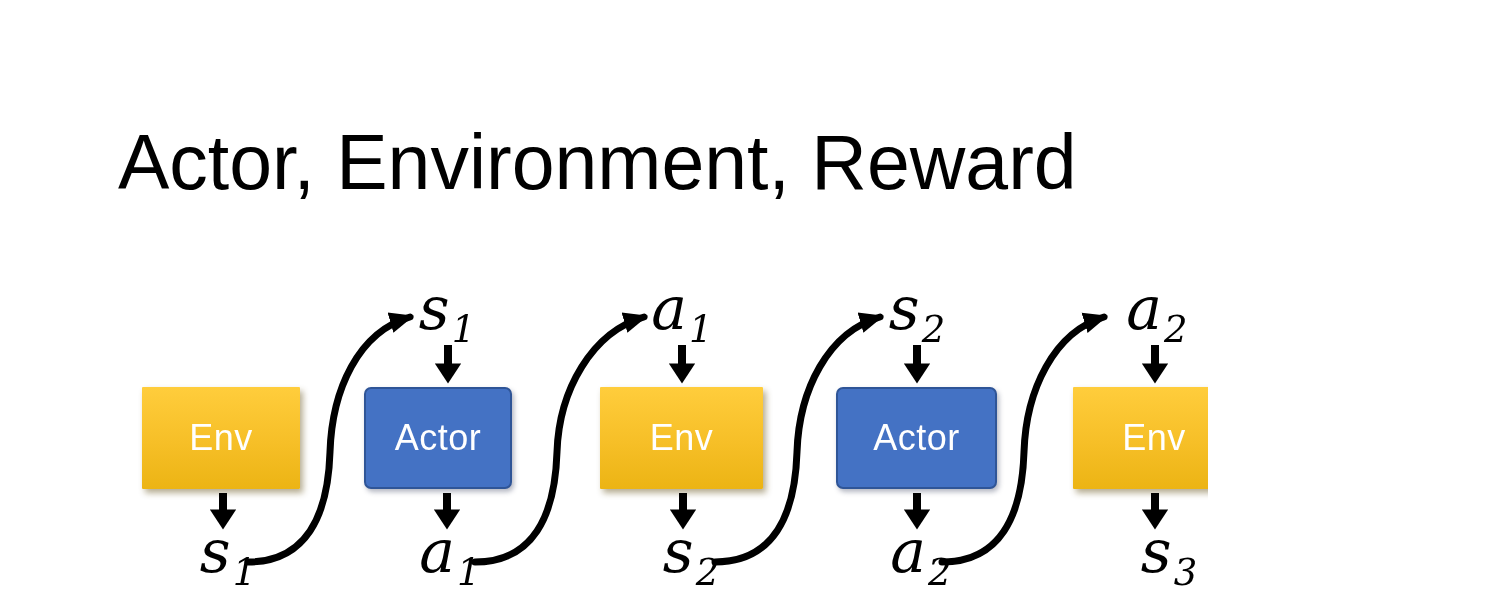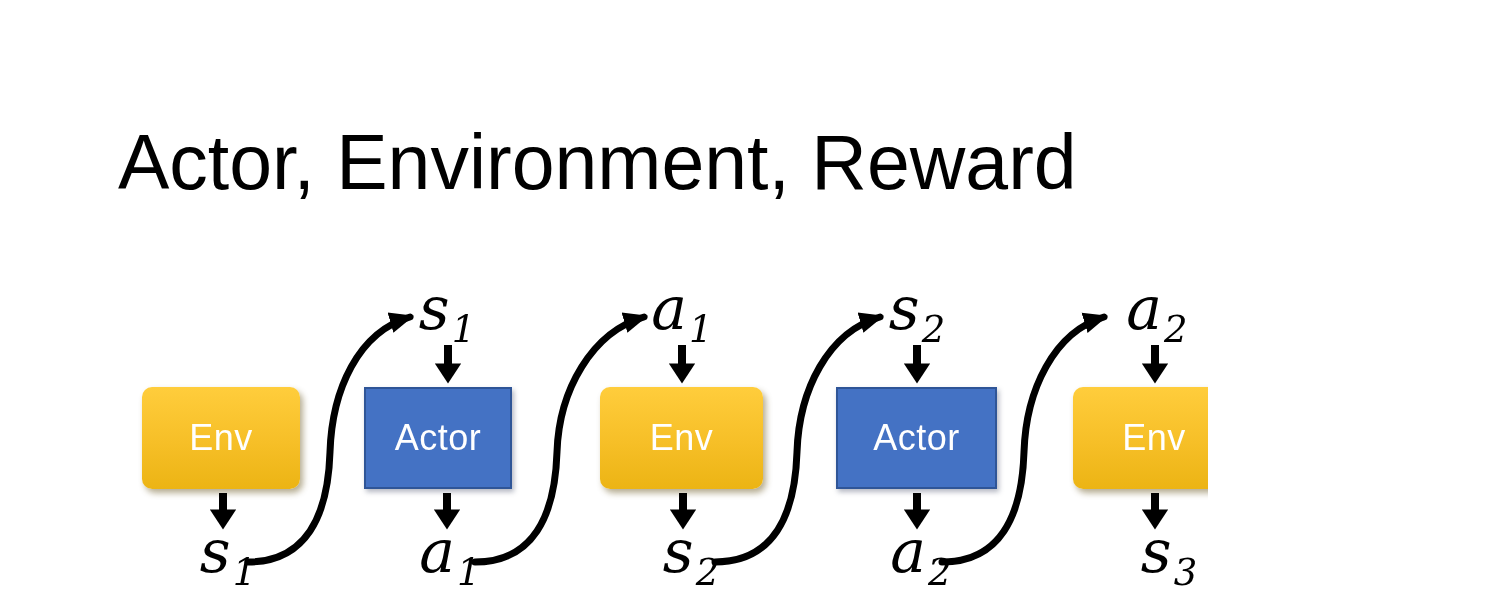--- a/index.html
+++ b/index.html
@@ -39,25 +39,26 @@
     height: 102px;
     z-index: 1;
     display: flex;
     align-items: center;
     justify-content: center;
     color: #ffffff;
     font-size: 36px;
     font-weight: 400;
     letter-spacing: 0.5px;
     box-sizing: border-box;
+    border-radius: 7px;
   }
   .box.env {
     background: linear-gradient(180deg, #FFCD3C 0%, #F6BF27 55%, #ECB414 100%);
     box-shadow: 3px 4px 6px rgba(90, 70, 10, 0.45);
-    border-radius: 10px;
+    border-radius: 1px;
   }
   .box.actor {
     background: #4472C4;
     border: 2.5px solid #2F5597;
     box-shadow: 2px 3px 5px rgba(40, 50, 80, 0.35);
   }
   .mlabel {
     position: absolute;
     width: 120px;
     z-index: 3;

